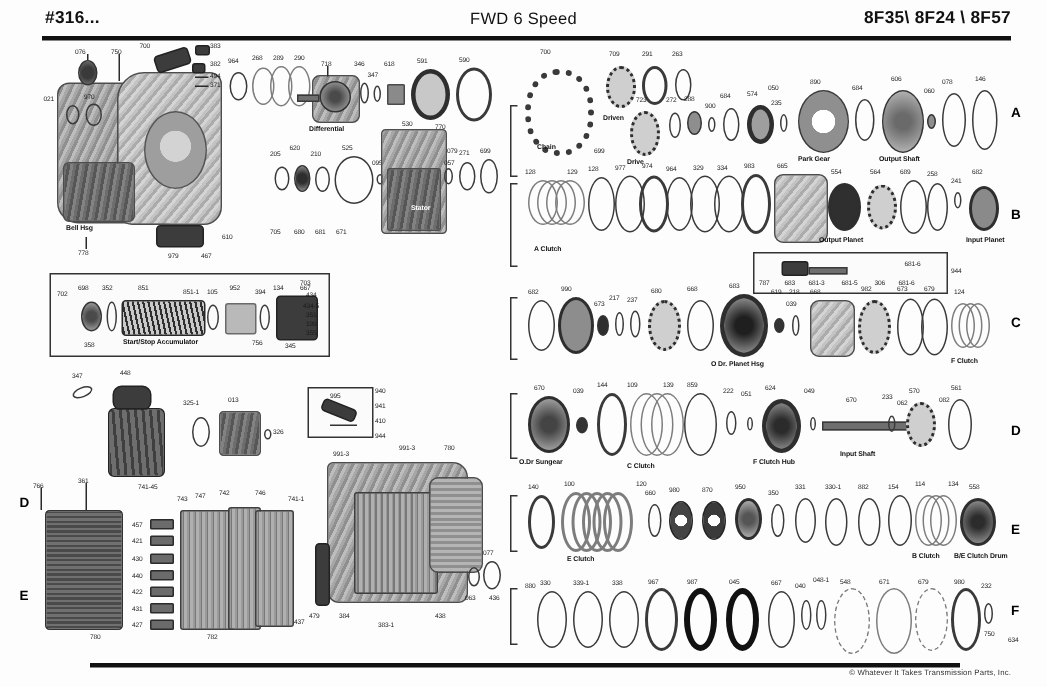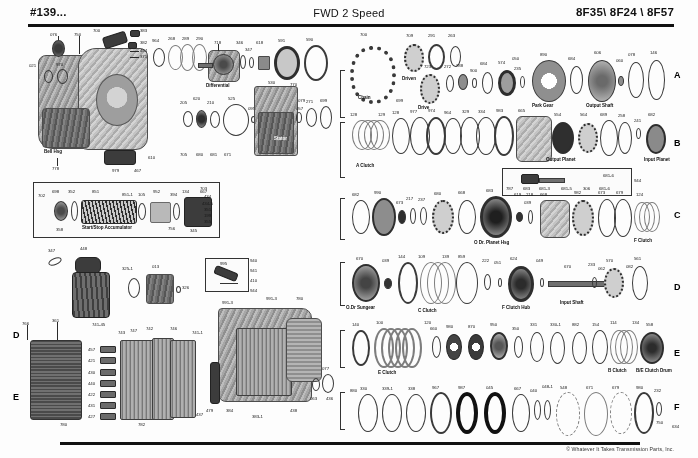--- a/index.html
+++ b/index.html
@@ -76,22 +76,22 @@
       background:repeating-linear-gradient(78deg,#2f2f2f 0 1.4px,#c9c9c9 1.4px 3.4px);
       border:.7px solid #2a2a2a;border-radius:2px;}
   .solen{position:absolute;background:#6b6b6b;border:.6px solid #2b2b2b;border-radius:1px;}
 </style>
 </head>
 <body>
 
 <div class="page">
 
   <div class="hdr">
-    <span class="lft">#139...</span>
-    <span class="ctr">FWD 2 Speed</span>
+    <span class="lft">#316...</span>
+    <span class="ctr">FWD 6 Speed</span>
     <span class="rgt">8F35\ 8F24 \ 8F57</span>
   </div>
   <div class="rule-top"></div>
   <div class="rule-bot"></div>
   <div class="foot">© Whatever It Takes Transmission Parts, Inc.</div>
 
   <div>
     <div class="case" style="left:38px;top:55px;width:82px;height:92px;
          border-radius:8px 26px 10px 14px;"></div>
     <div class="case l" style="left:78px;top:48px;width:68px;height:100px;

